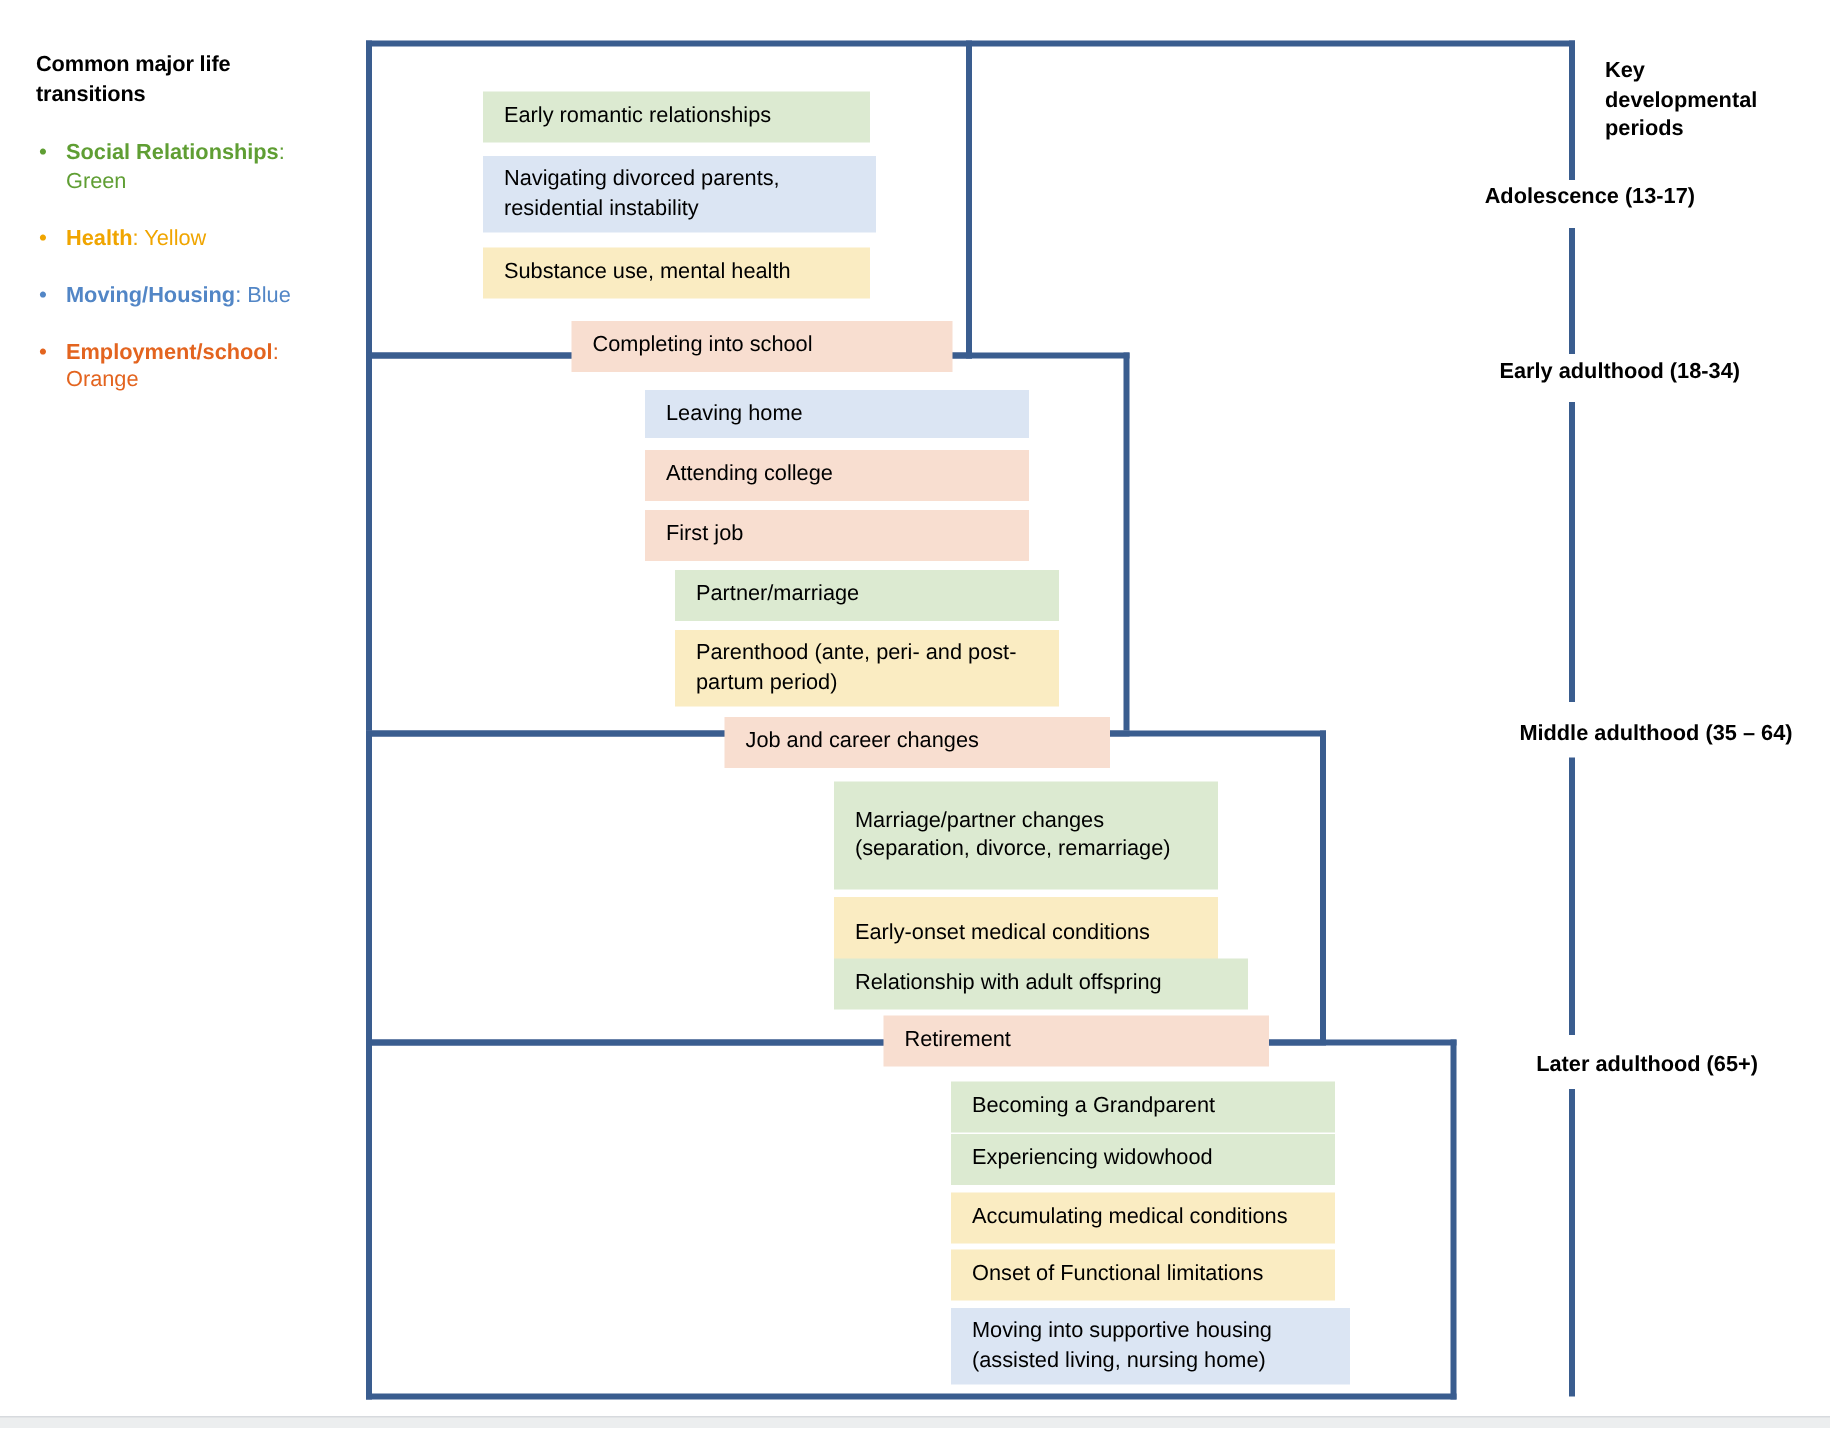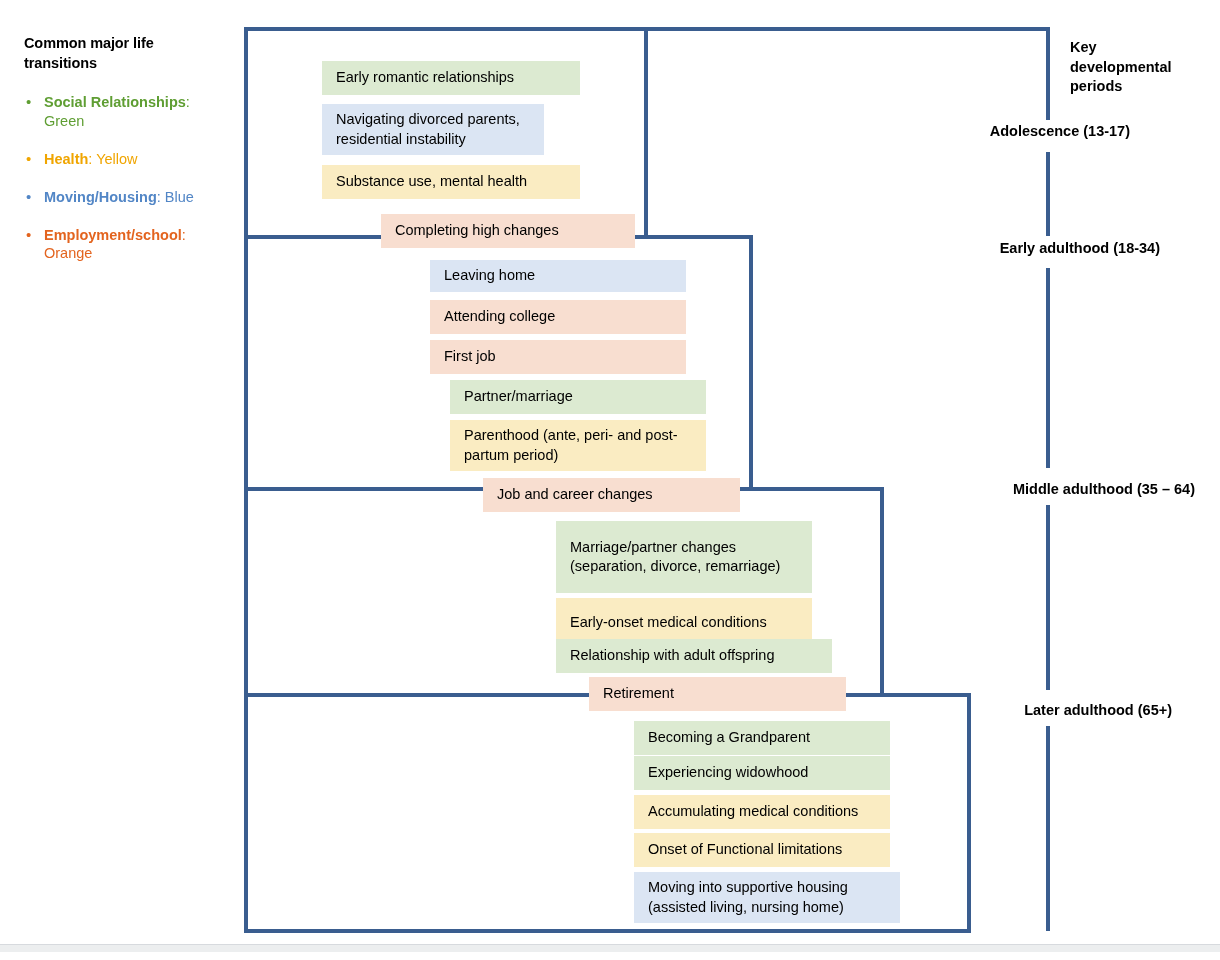--- a/index.html
+++ b/index.html
@@ -121,31 +121,31 @@
 
   <div class="keytitle">Key developmental periods</div>
   <div class="period" style="left:820px;top:123px;width:310px;">Adolescence (13-17)</div>
   <div class="period" style="left:820px;top:240px;width:340px;">Early adulthood (18-34)</div>
   <div class="period" style="left:820px;top:481px;width:375px;">Middle adulthood (35 – 64)</div>
   <div class="period" style="left:820px;top:702px;width:352px;">Later adulthood (65+)</div>
 
   <div class="chip c-green" style="left:322px;top:61px;width:258px;height:34px;">
       <span>Early romantic relationships</span>
     </div>
-  <div class="chip c-blue" style="left:322px;top:104px;width:222px;height:51px;">
+  <div class="chip c-blue" style="left:322px;top:104px;width:262px;height:51px;">
       <span>Navigating divorced parents, residential instability</span>
     </div>
   <div class="chip c-yellow" style="left:322px;top:165px;width:258px;height:34px;">
       <span>Substance use, mental health</span>
     </div>
   <div class="chip c-orange" style="left:381px;top:214px;width:254px;height:34px;">
-      <span>Completing high changes</span>
+      <span>Completing into school</span>
     </div>
 
-  <div class="chip c-blue" style="left:430px;top:260px;width:256px;height:32px;">
+  <div class="chip c-blue" style="left:430px;top:260px;width:256px;height:32px;align-items:flex-end;">
       <span>Leaving home</span>
     </div>
   <div class="chip c-orange" style="left:430px;top:300px;width:256px;height:34px;">
       <span>Attending college</span>
     </div>
   <div class="chip c-orange" style="left:430px;top:340px;width:256px;height:34px;">
       <span>First job</span>
     </div>
   <div class="chip c-green" style="left:450px;top:380px;width:256px;height:34px;">
       <span>Partner/marriage</span>

